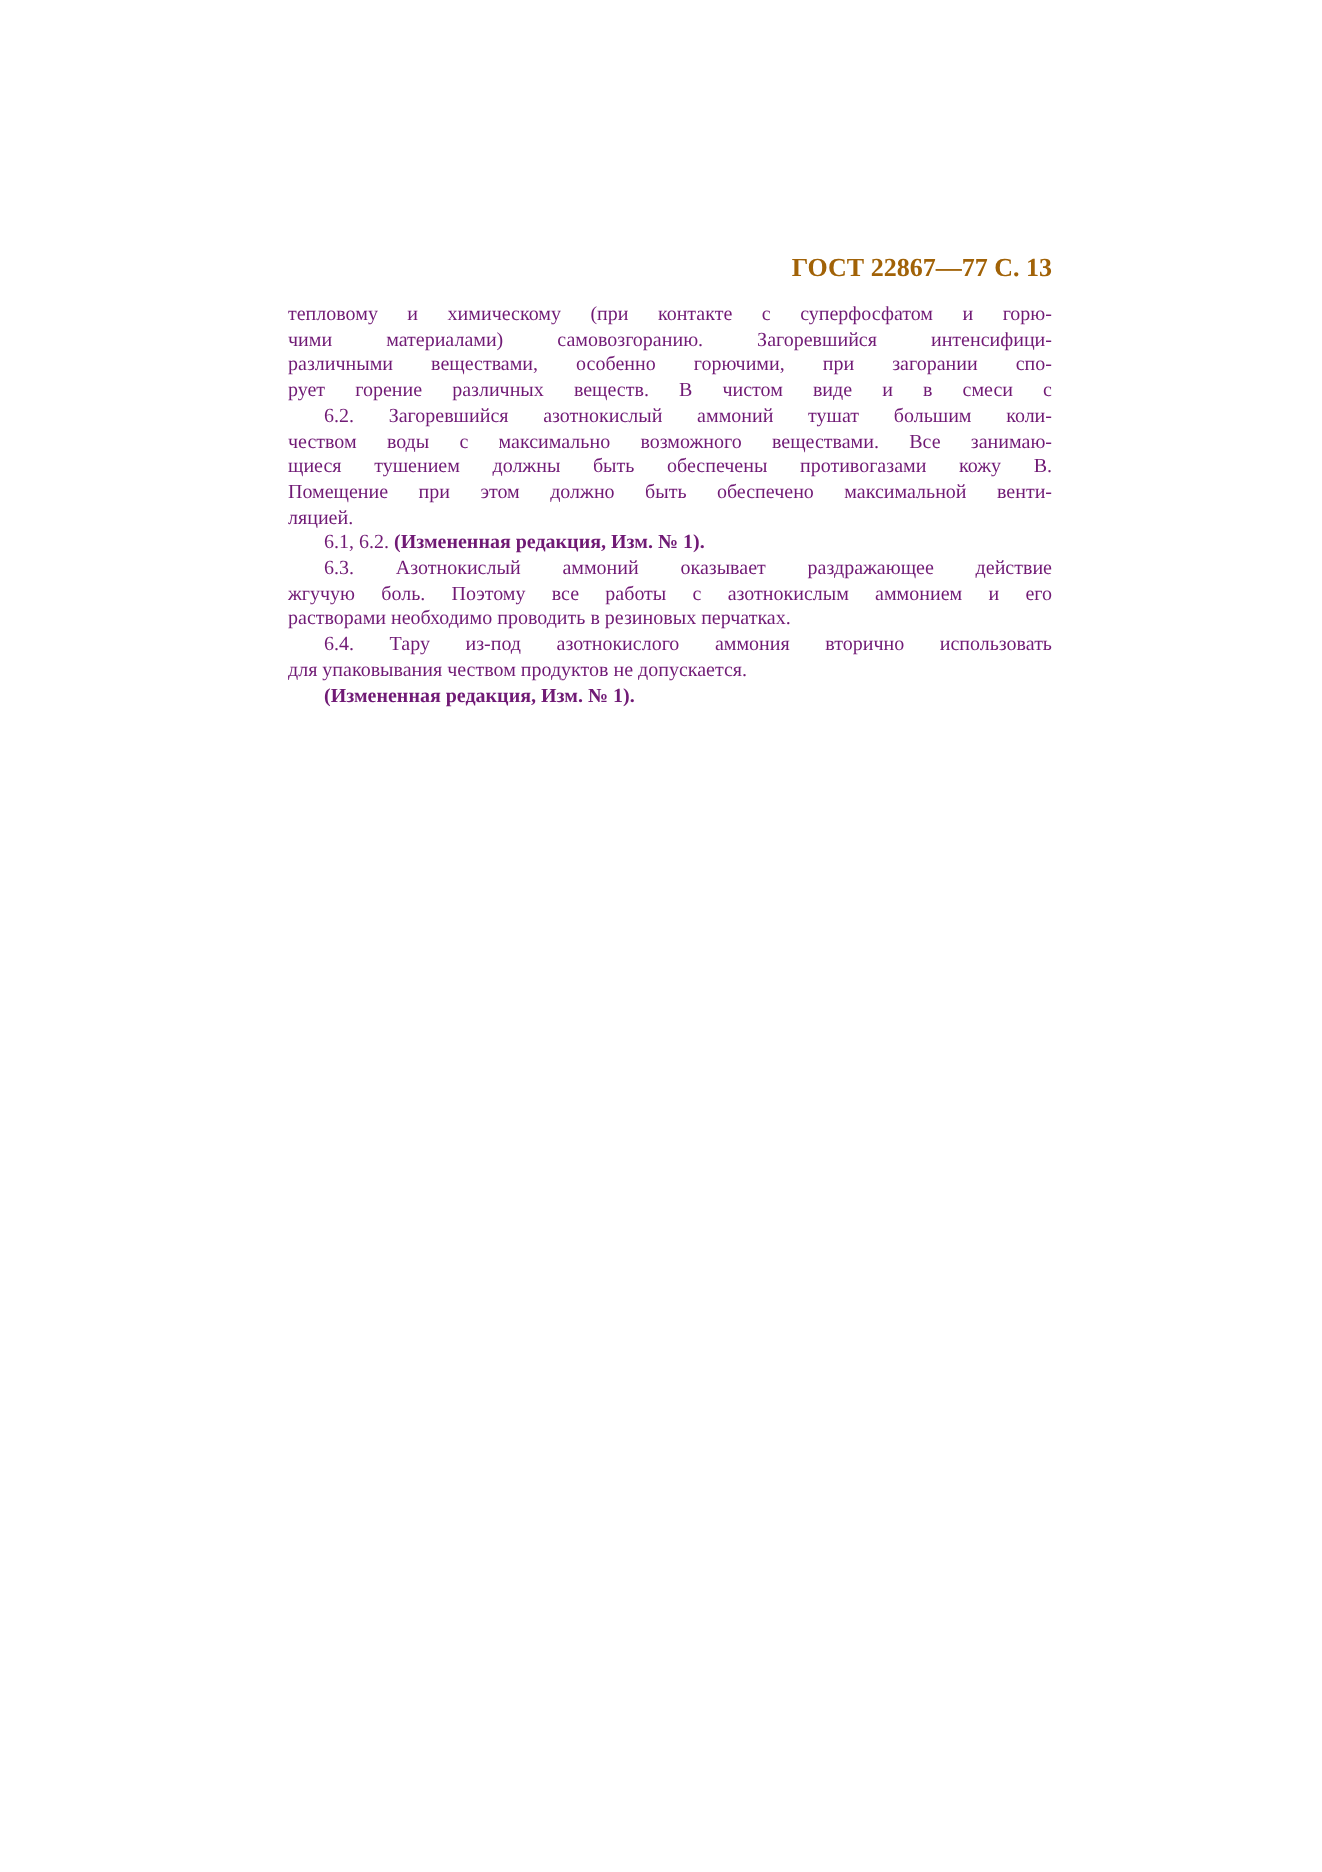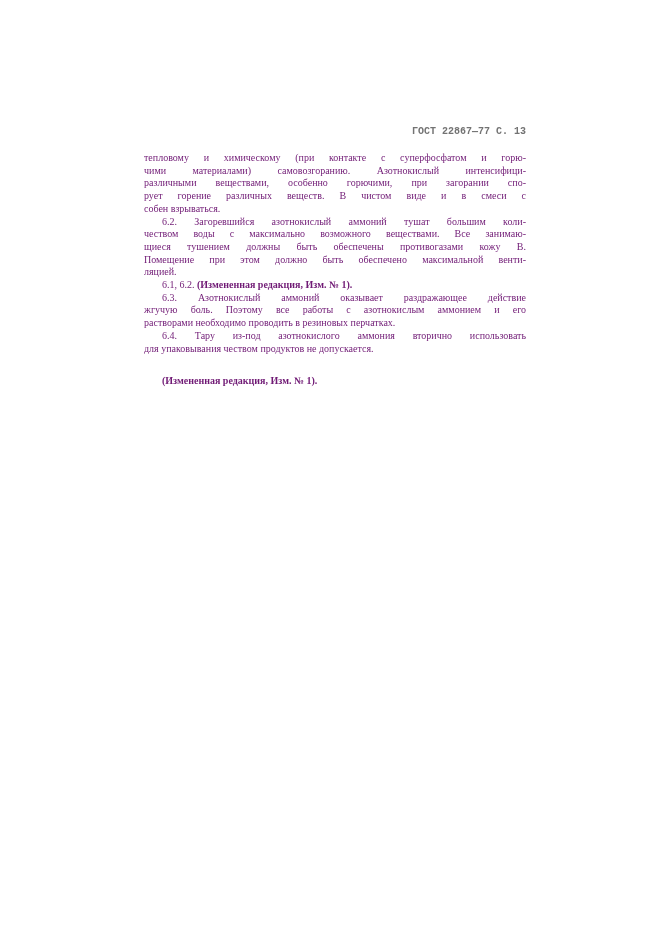--- a/index.html
+++ b/index.html
@@ -1,43 +1,42 @@
 <!DOCTYPE html>
 <html><head>
 <meta charset="utf-8">
 <style>
   html, body { margin: 0; padding: 0; background: #ffffff; }
   body { width: 661px; height: 936px; position: relative; overflow: hidden; }
   .page-header {
     position: absolute; left: 360px; top: 126px; width: 166px;
-    text-align: right; font-family: Liberation Mono, monospace;
-    font-weight: bold; font-size: 10px; color: #737373;
+    text-align: right; font-family: Liberation Serif, serif;
+    font-weight: bold; font-size: 13px; color: #a16207;
   }
   .body-text {
     position: absolute; left: 144px; top: 152px; width: 382px;
     font-family: "Liberation Serif", serif; font-size: 10px;
     line-height: 12.7px; color: #701a75; text-align: justify;
   }
   .line { display: block; text-align: justify; text-align-last: justify; white-space: nowrap; }
   .line.last { text-align-last: left; }
   .indent { padding-left: 18px; }
-  .b { font-weight: bold; margin-top: 20px; }
+  .b { font-weight: bold; }
 </style>
 </head>
 <body>
 
 <div class="page-header">ГОСТ 22867—77 С. 13</div>
 
 <div class="body-text">
   <div>
     <span class="line">тепловому и химическому (при контакте с суперфосфатом и горю-</span>
-    <span class="line">чими материалами) самовозгоранию. Азотнокислый интенсифици-</span>
+    <span class="line">чими материалами) самовозгоранию. Загоревшийся интенсифици-</span>
     <span class="line">различными веществами, особенно горючими, при загорании спо-</span>
     <span class="line">рует горение различных веществ. В чистом виде и в смеси с</span>
-    <span class="line last">собен взрываться.</span>
   </div>
   <div>
     <span class="line indent">6.2. Загоревшийся азотнокислый аммоний тушат большим коли-</span>
     <span class="line">чеством воды с максимально возможного веществами. Все занимаю-</span>
     <span class="line">щиеся тушением должны быть обеспечены противогазами кожу В.</span>
     <span class="line">Помещение при этом должно быть обеспечено максимальной венти-</span>
     <span class="line last">ляцией.</span>
   </div>
   <div class="line last indent">
     <span>6.1, 6.2.</span>

